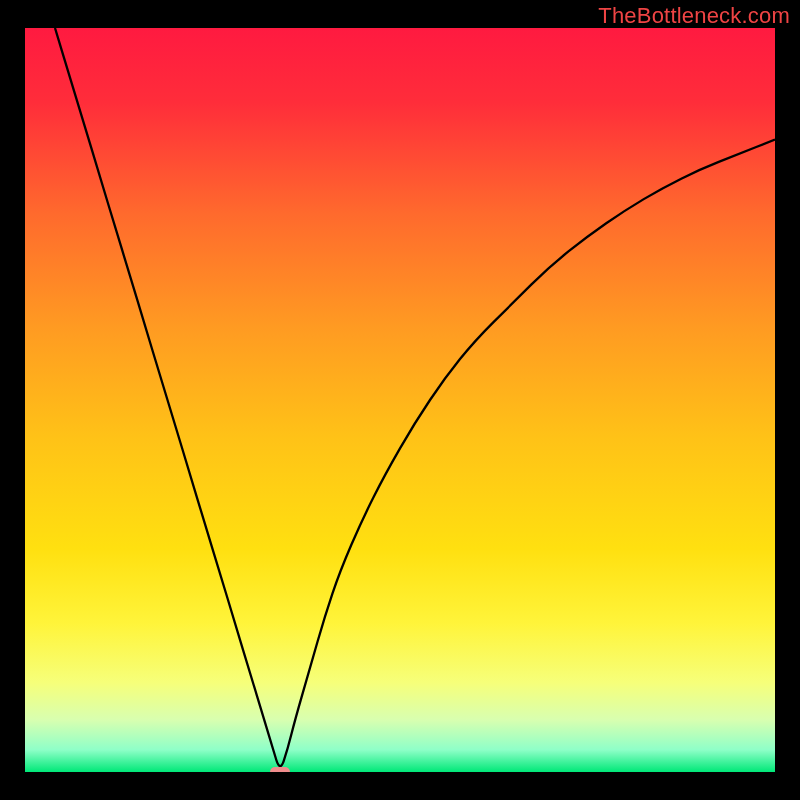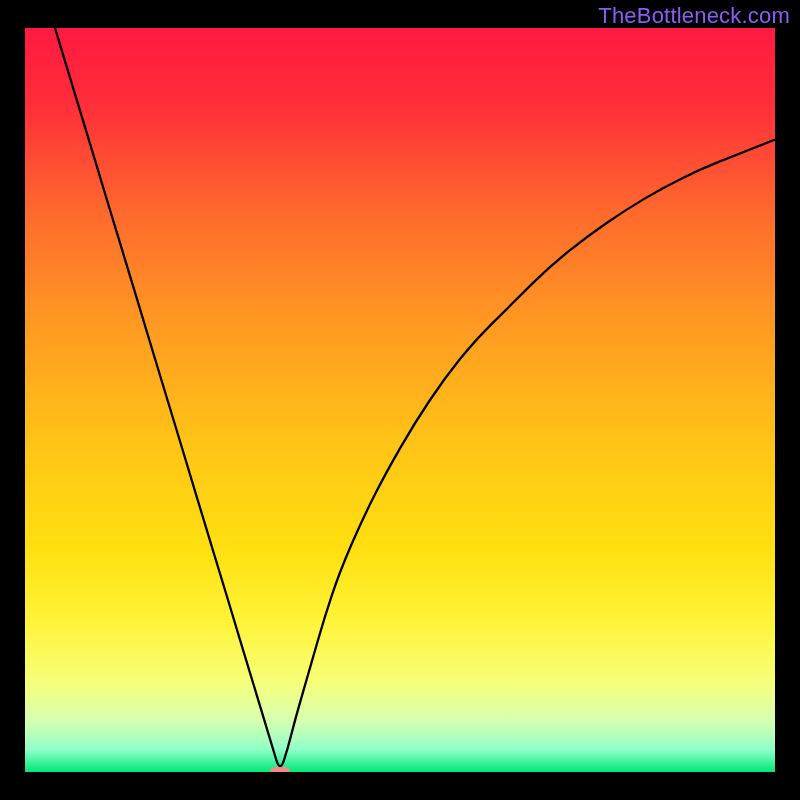--- a/index.html
+++ b/index.html
@@ -9,21 +9,21 @@
     height: 800px;
     background: #000;
     font-family: Arial, Helvetica, sans-serif;
     overflow: hidden;
     position: relative;
   }
   .watermark {
     position: absolute;
     top: 3px;
     right: 10px;
-    color: #8b5cf6;
+    color: #ef4444;
     font-size: 22px;
     font-weight: 500;
     z-index: 10;
     letter-spacing: 0.2px;
   }
   .plot-area {
     position: absolute;
     left: 25px;
     top: 28px;
     width: 750px;

